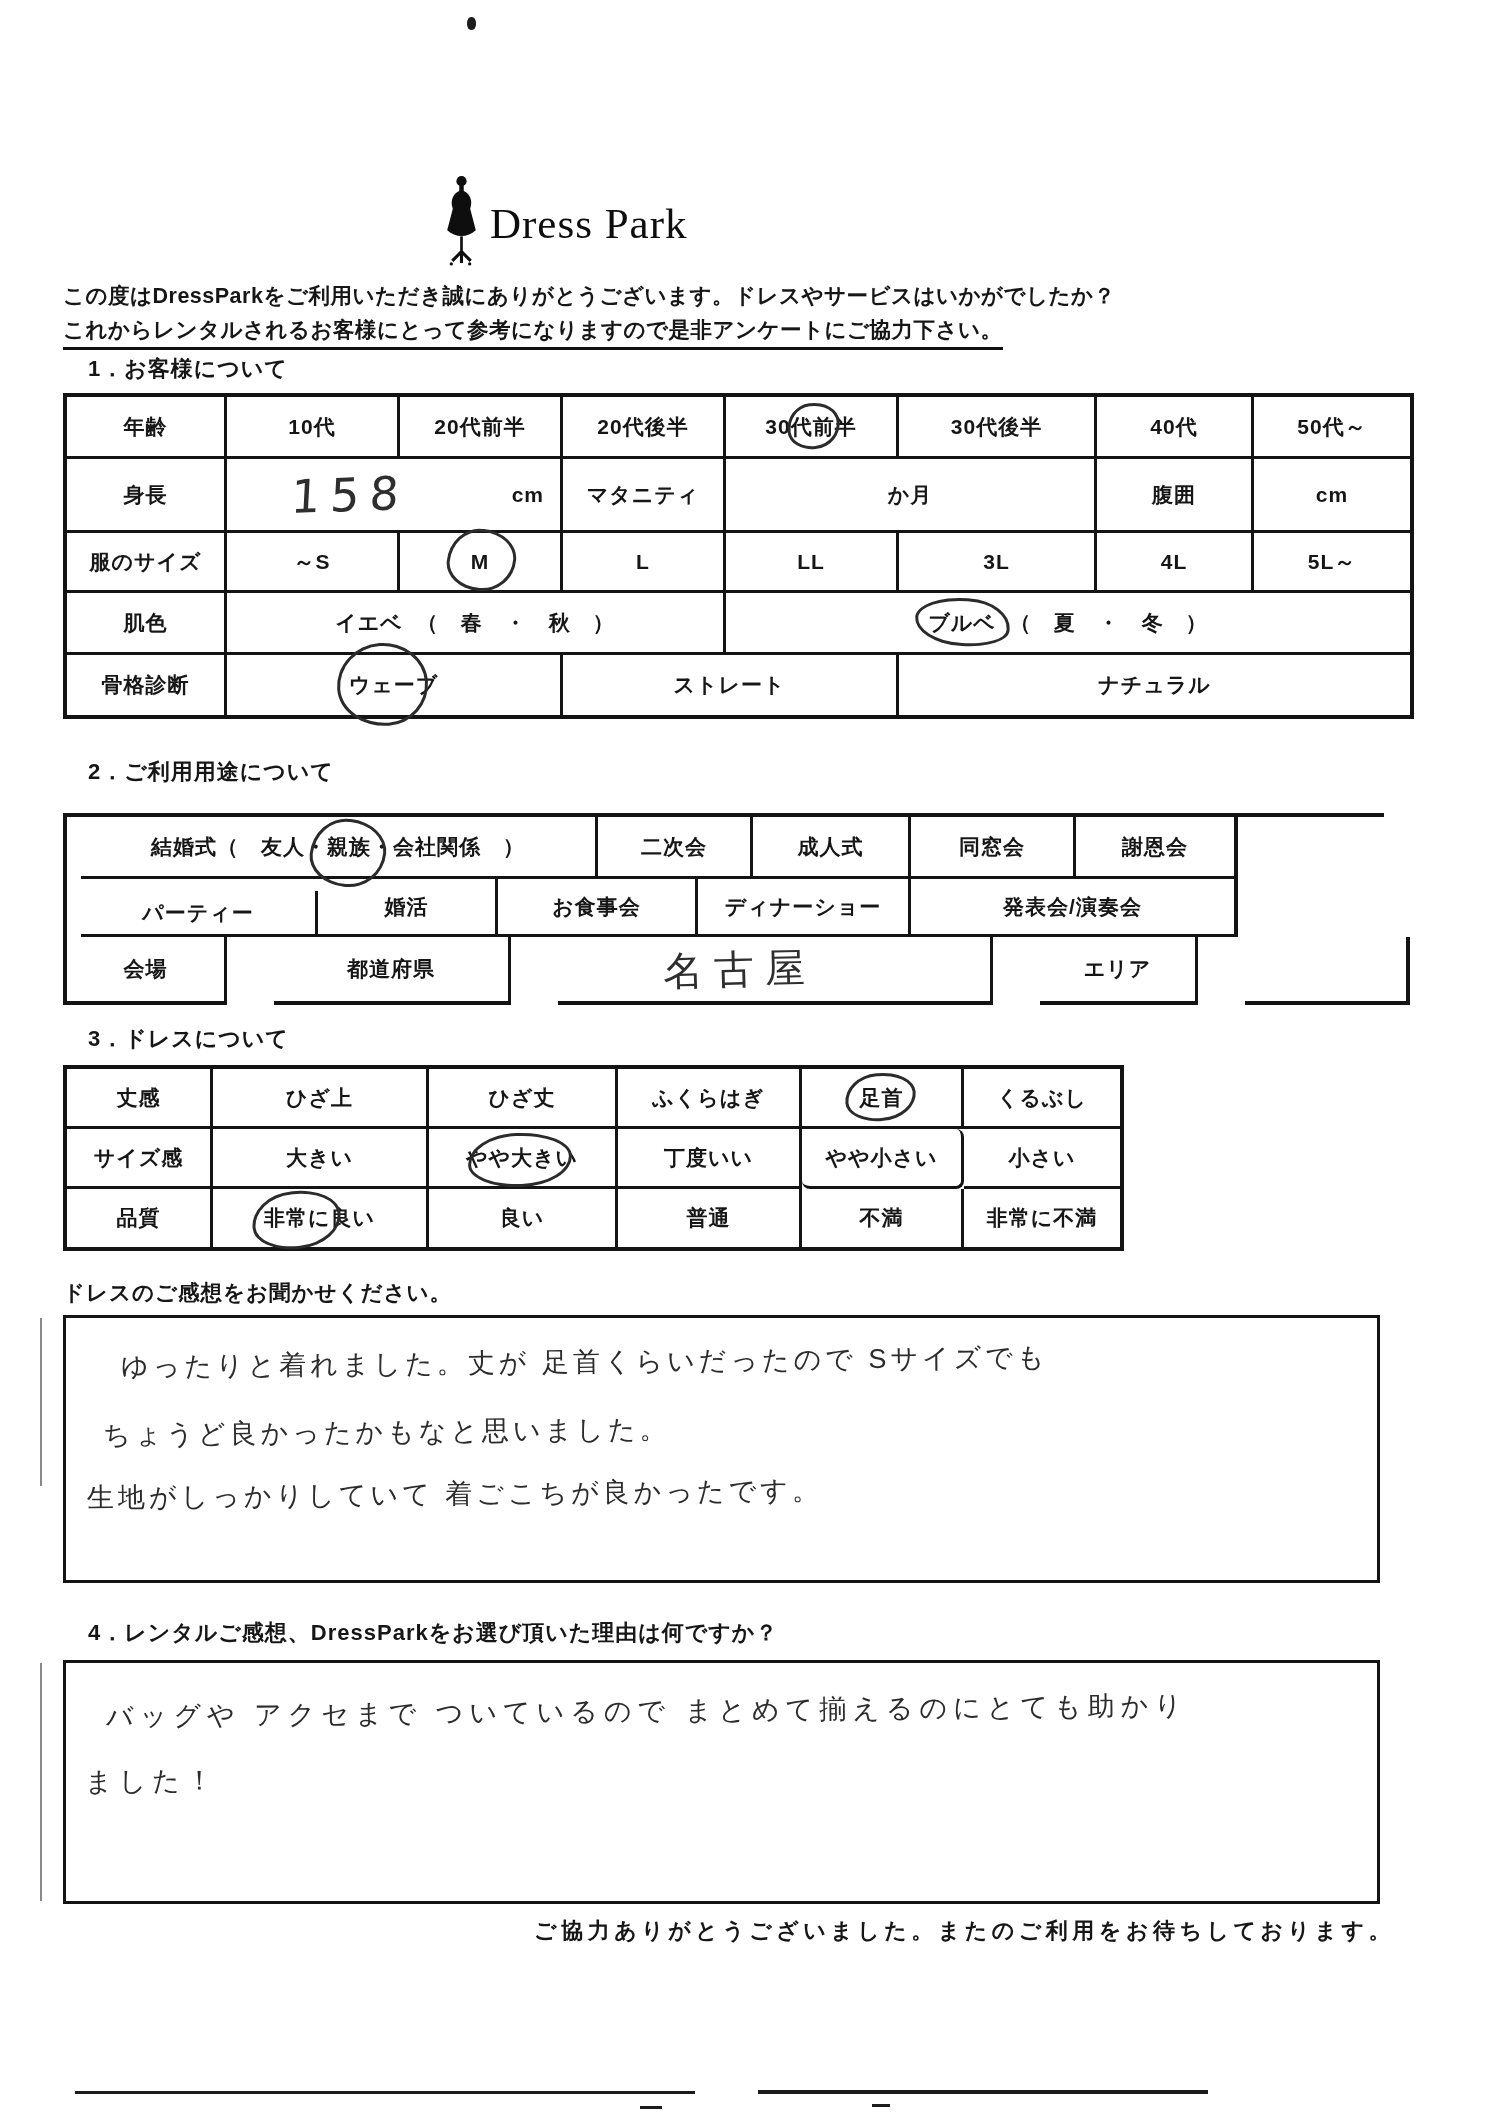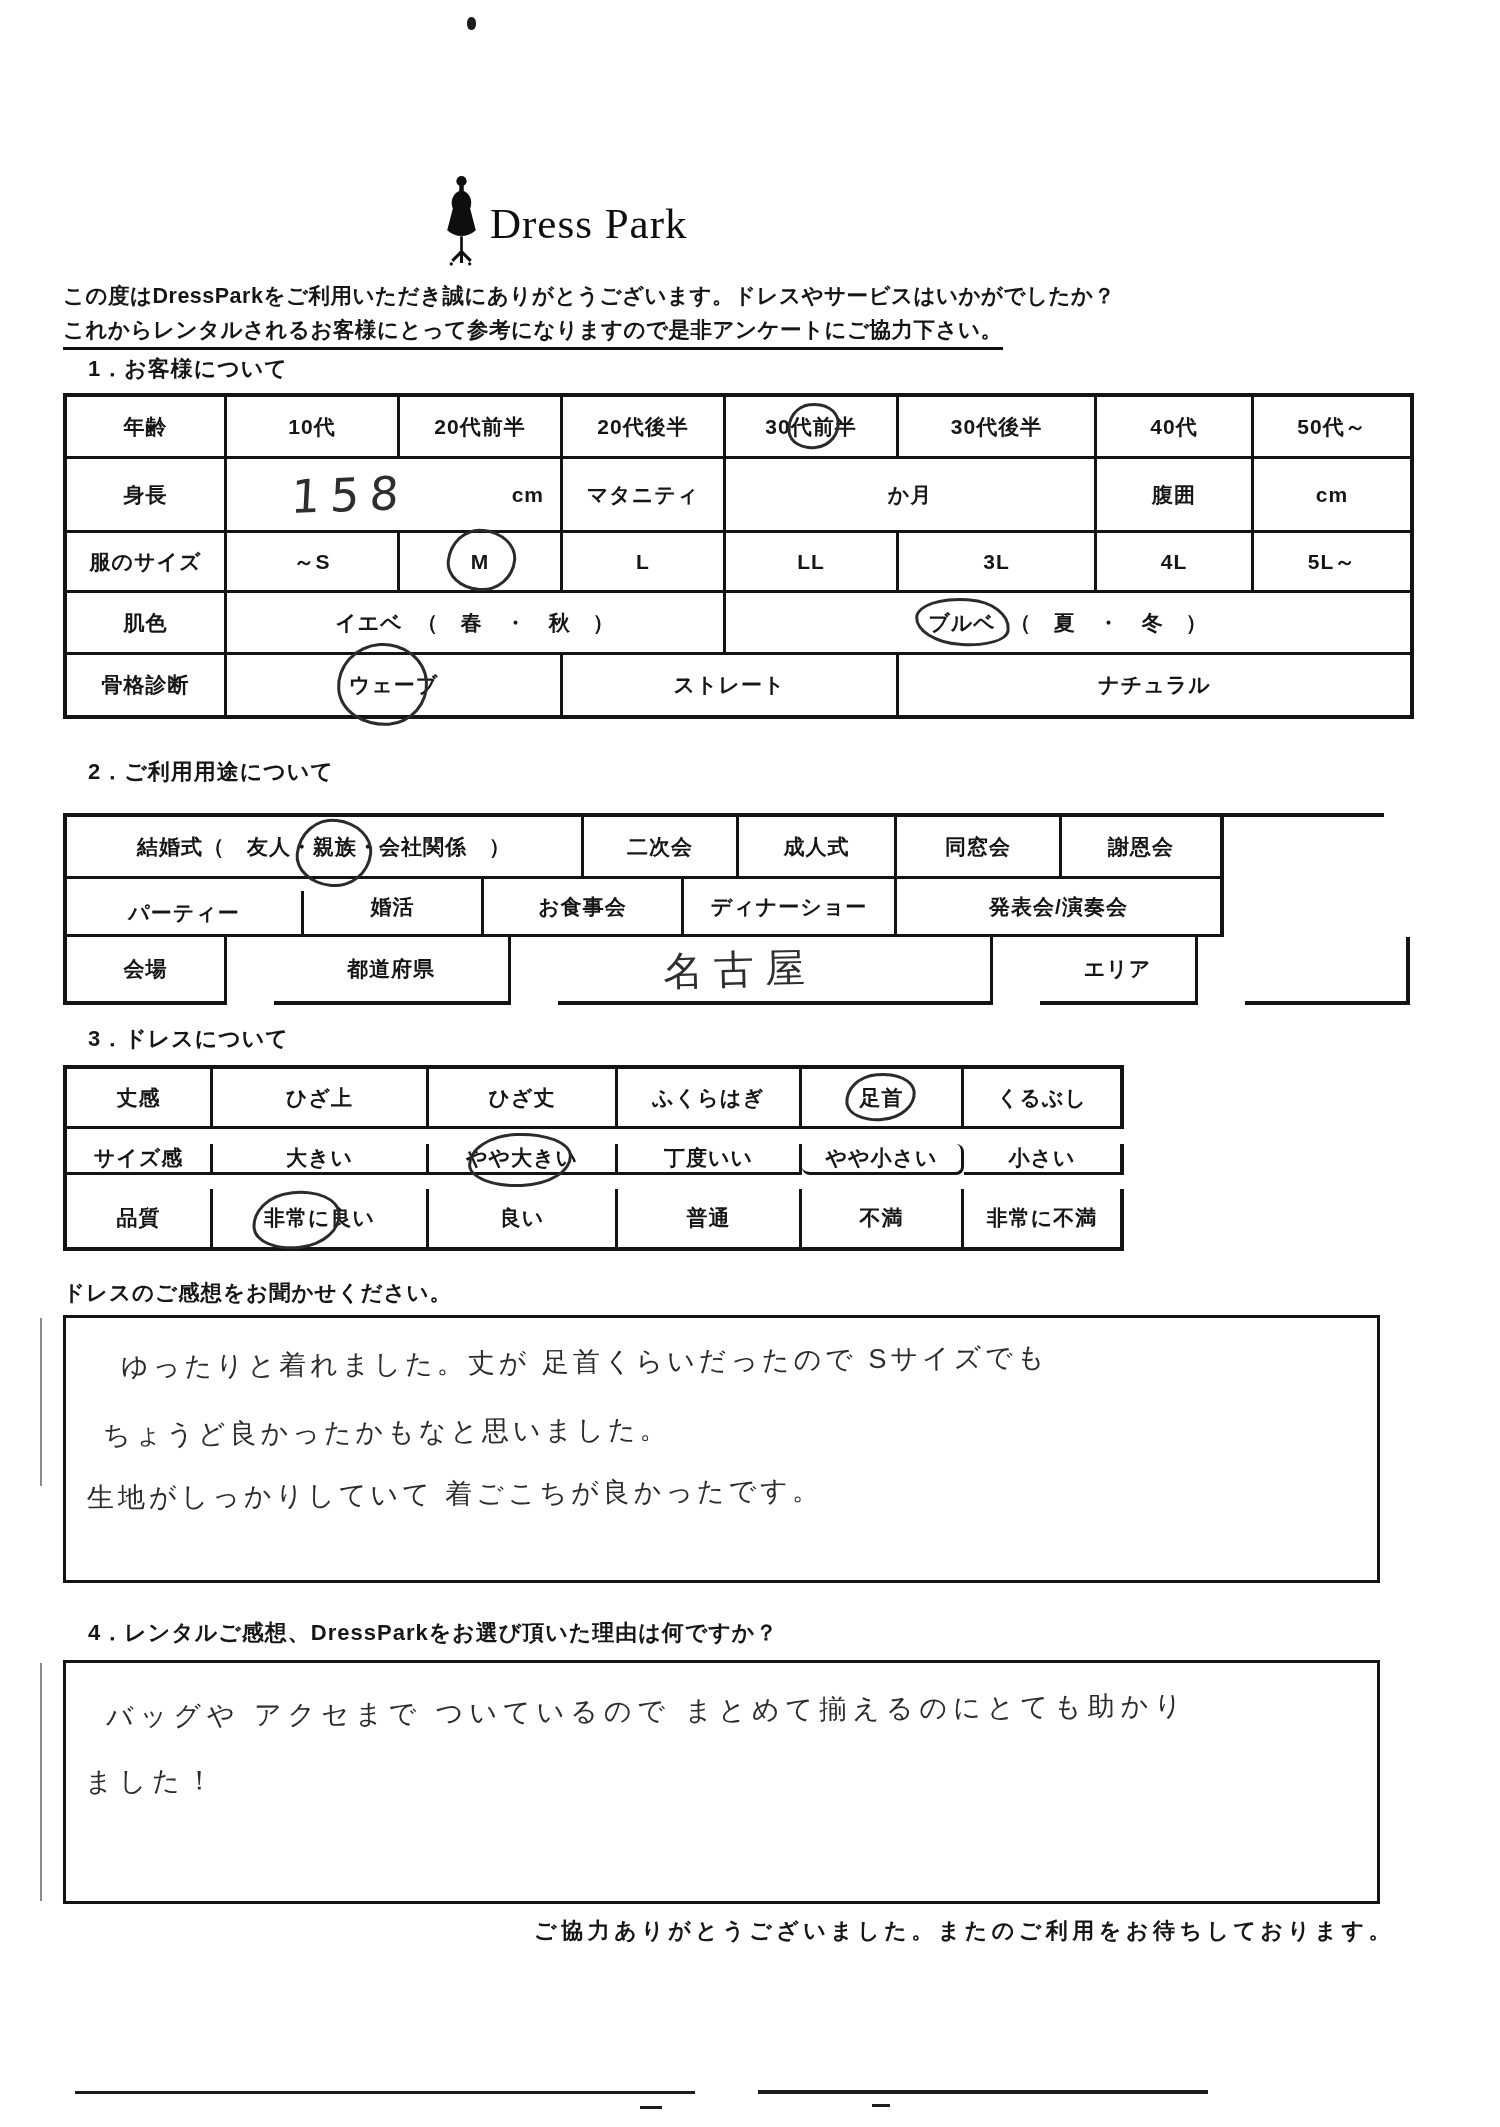--- a/index.html
+++ b/index.html
@@ -165,21 +165,21 @@
       <div class="cell re be" style="flex:0 0 515px;">
           <span>ナチュラル</span>
         </div>
     </div>
   </div>
 
   <div class="sec-h" style="left:88px;top:757px;">2．ご利用用途について</div>
 
   <div class="tbl" style="left:63px;top:813px;width:1317px;">
     <div class="row">
-      <div style="flex:1;">
+      <div style="flex:1;padding-left:14px;">
         <div class="row" style="height:62px;">
           <div class="cell" style="flex:0 0 517px;">
             <span>結婚式（　友人・</span>
               <span class="circ circ-kin"><span>親族</span></span>
               <span>・会社関係　）</span>
           </div>
           <div class="cell" style="flex:0 0 155px;">
               <span>二次会</span>
             </div>
           <div class="cell" style="flex:0 0 158px;">
@@ -236,21 +236,21 @@
       <div class="cell" style="flex:0 0 184px;">
           <span>ふくらはぎ</span>
         </div>
       <div class="cell" style="flex:0 0 162px;">
         <span class="circ circ-ankle"><span>足首</span></span>
       </div>
       <div class="cell re" style="flex:0 0 160px;">
           <span>くるぶし</span>
         </div>
     </div>
-    <div class="row" style="height:60px;align-items:center;">
+    <div class="row" style="height:60px;">
       <div class="cell" style="flex:0 0 146px;">サイズ感</div>
       <div class="cell" style="flex:0 0 216px;">
           <span>大きい</span>
         </div>
       <div class="cell" style="flex:0 0 189px;">
         <span class="circ circ-fit"><span>やや大きい</span></span>
       </div>
       <div class="cell" style="flex:0 0 184px;">
           <span>丁度いい</span>
         </div>

